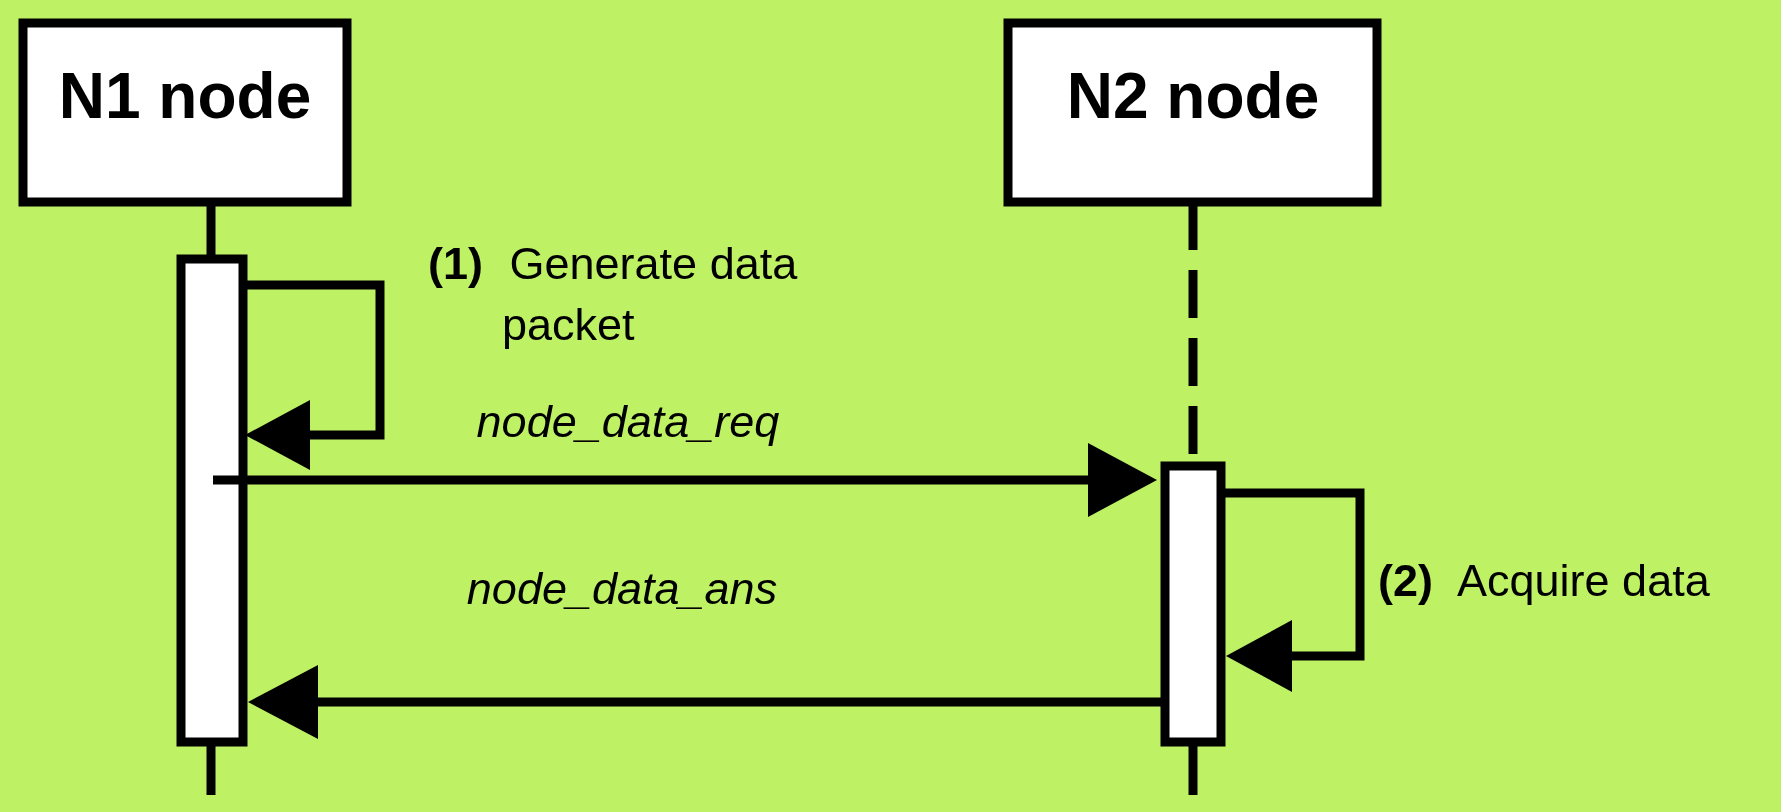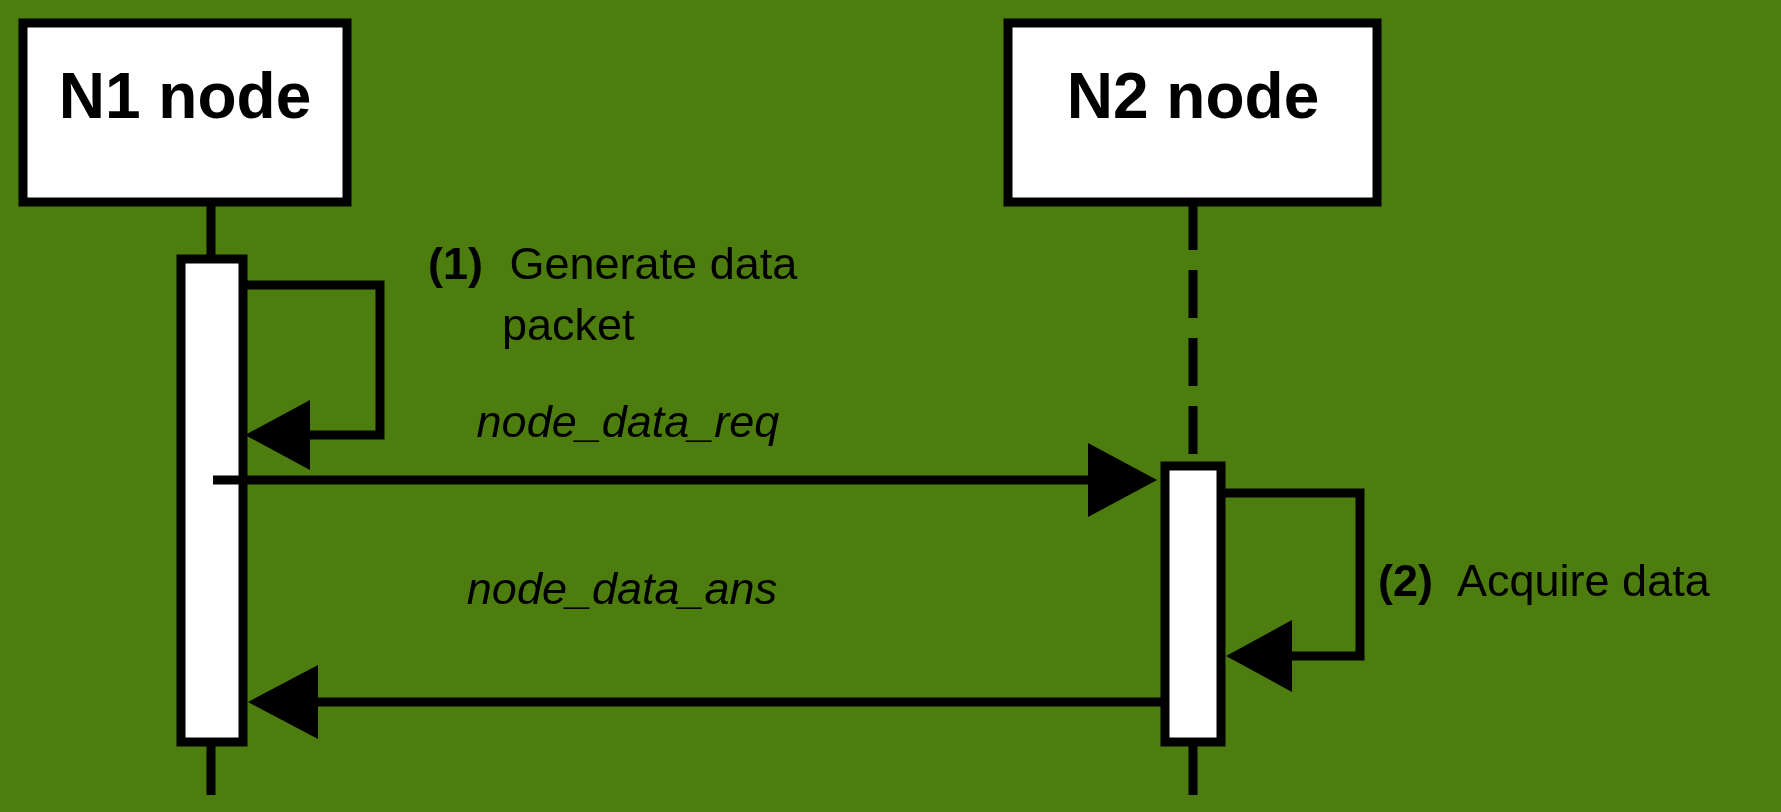--- a/index.html
+++ b/index.html
@@ -7,21 +7,21 @@
     padding: 0;
     background: #ffffff;
   }
   body {
     font-family: "Liberation Sans", sans-serif;
   }
   #diagram-root {
     position: relative;
     width: 1781px;
     height: 812px;
-    background: #4d7c0f;
+    background: #bef264;
     overflow: hidden;
   }
   #diagram-svg {
     position: absolute;
     left: 0;
     top: 0;
     width: 1781px;
     height: 812px;
   }
   .participant-label {

